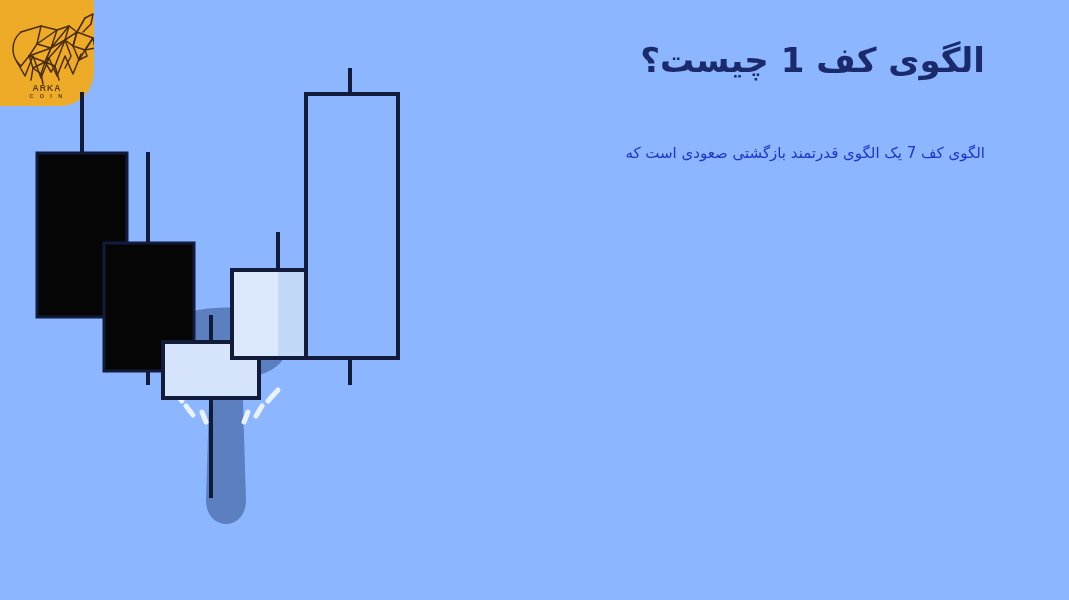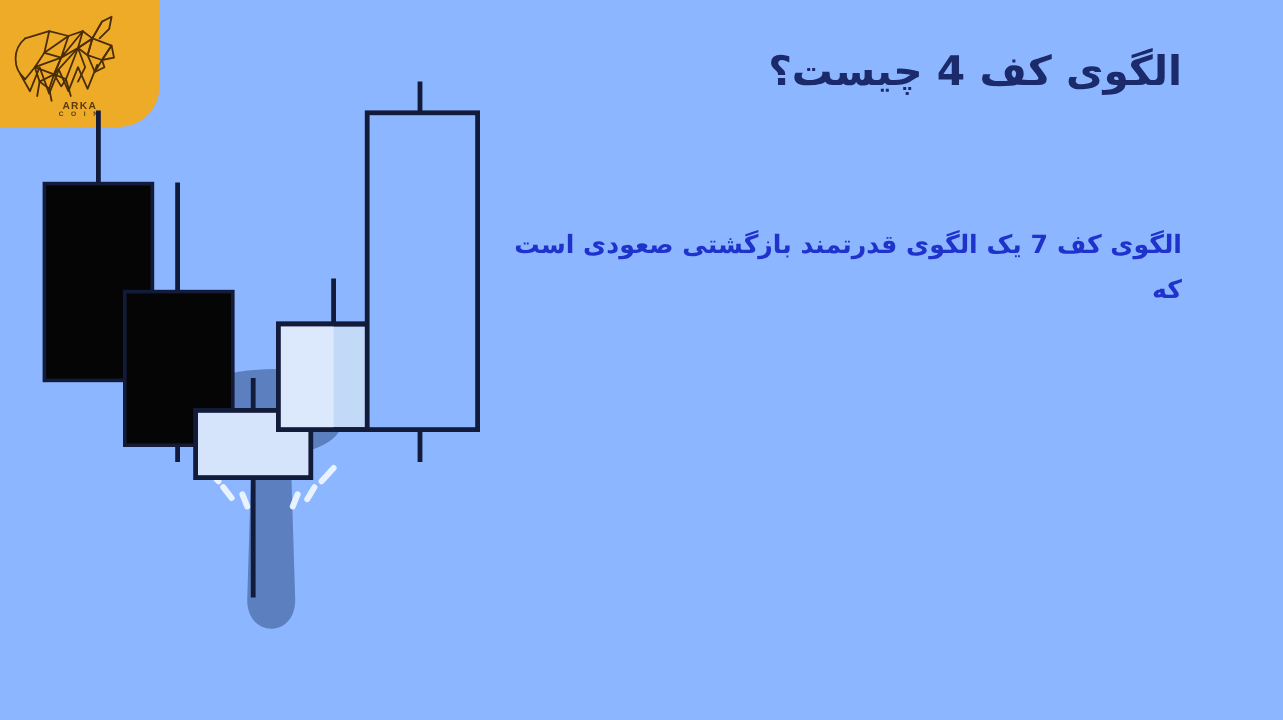--- a/index.html
+++ b/index.html
@@ -21,21 +21,21 @@
     height: 600px;
     background: #8cb6ff;
     overflow: hidden;
   }
 
   
   #logo-badge {
     position: absolute;
     left: 0;
     top: 0;
-    width: 133px;
+    width: 94px;
     height: 106px;
     background: #eeab27;
     border-bottom-right-radius: 34px;
     overflow: hidden;
   }
   #logo-badge .logo-svg {
     position: absolute;
     left: 7px;
     top: 4px;
     width: 100px;
@@ -94,24 +94,24 @@
   #page-title {
     color: #1b2a6b;
     font-size: 34px;
     font-weight: 700;
     line-height: 1.35;
     margin: 0;
     padding: 0;
     letter-spacing: 0px;
   }
   #body-copy {
-    margin-top: 102px;
+    margin-top: 56px;
     color: #1f33cc;
-    font-size: 21px;
-    font-weight: 700;
+    font-size: 15px;
+    font-weight: 400;
     line-height: 1.78;
     direction: rtl;
   }
   #body-copy .para {
     margin: 0 0 4px 0;
   }
   #body-copy .para + .para {
     margin-top: 8px;
   }
 </style>
@@ -213,19 +213,19 @@
 
       <g>
         <line x1="330" y1="8" x2="330" y2="325" stroke="#121b3a" stroke-width="4"></line>
         <rect x="286" y="34" width="92" height="264" fill="#8cb6ff" stroke="#121b3a" stroke-width="4"></rect>
       </g>
 
     </svg>
   </div>
 
   <div id="text-column">
-    <h1 id="page-title">الگوی کف 4 چیست؟</h1>
+    <h1 id="page-title">الگوی کف 1 چیست؟</h1>
     <div id="body-copy">
       <p class="para">الگوی کف 7 یک الگوی قدرتمند بازگشتی صعودی است که</p>
     </div>
   </div>
 
 </div>
 
 </body></html>

